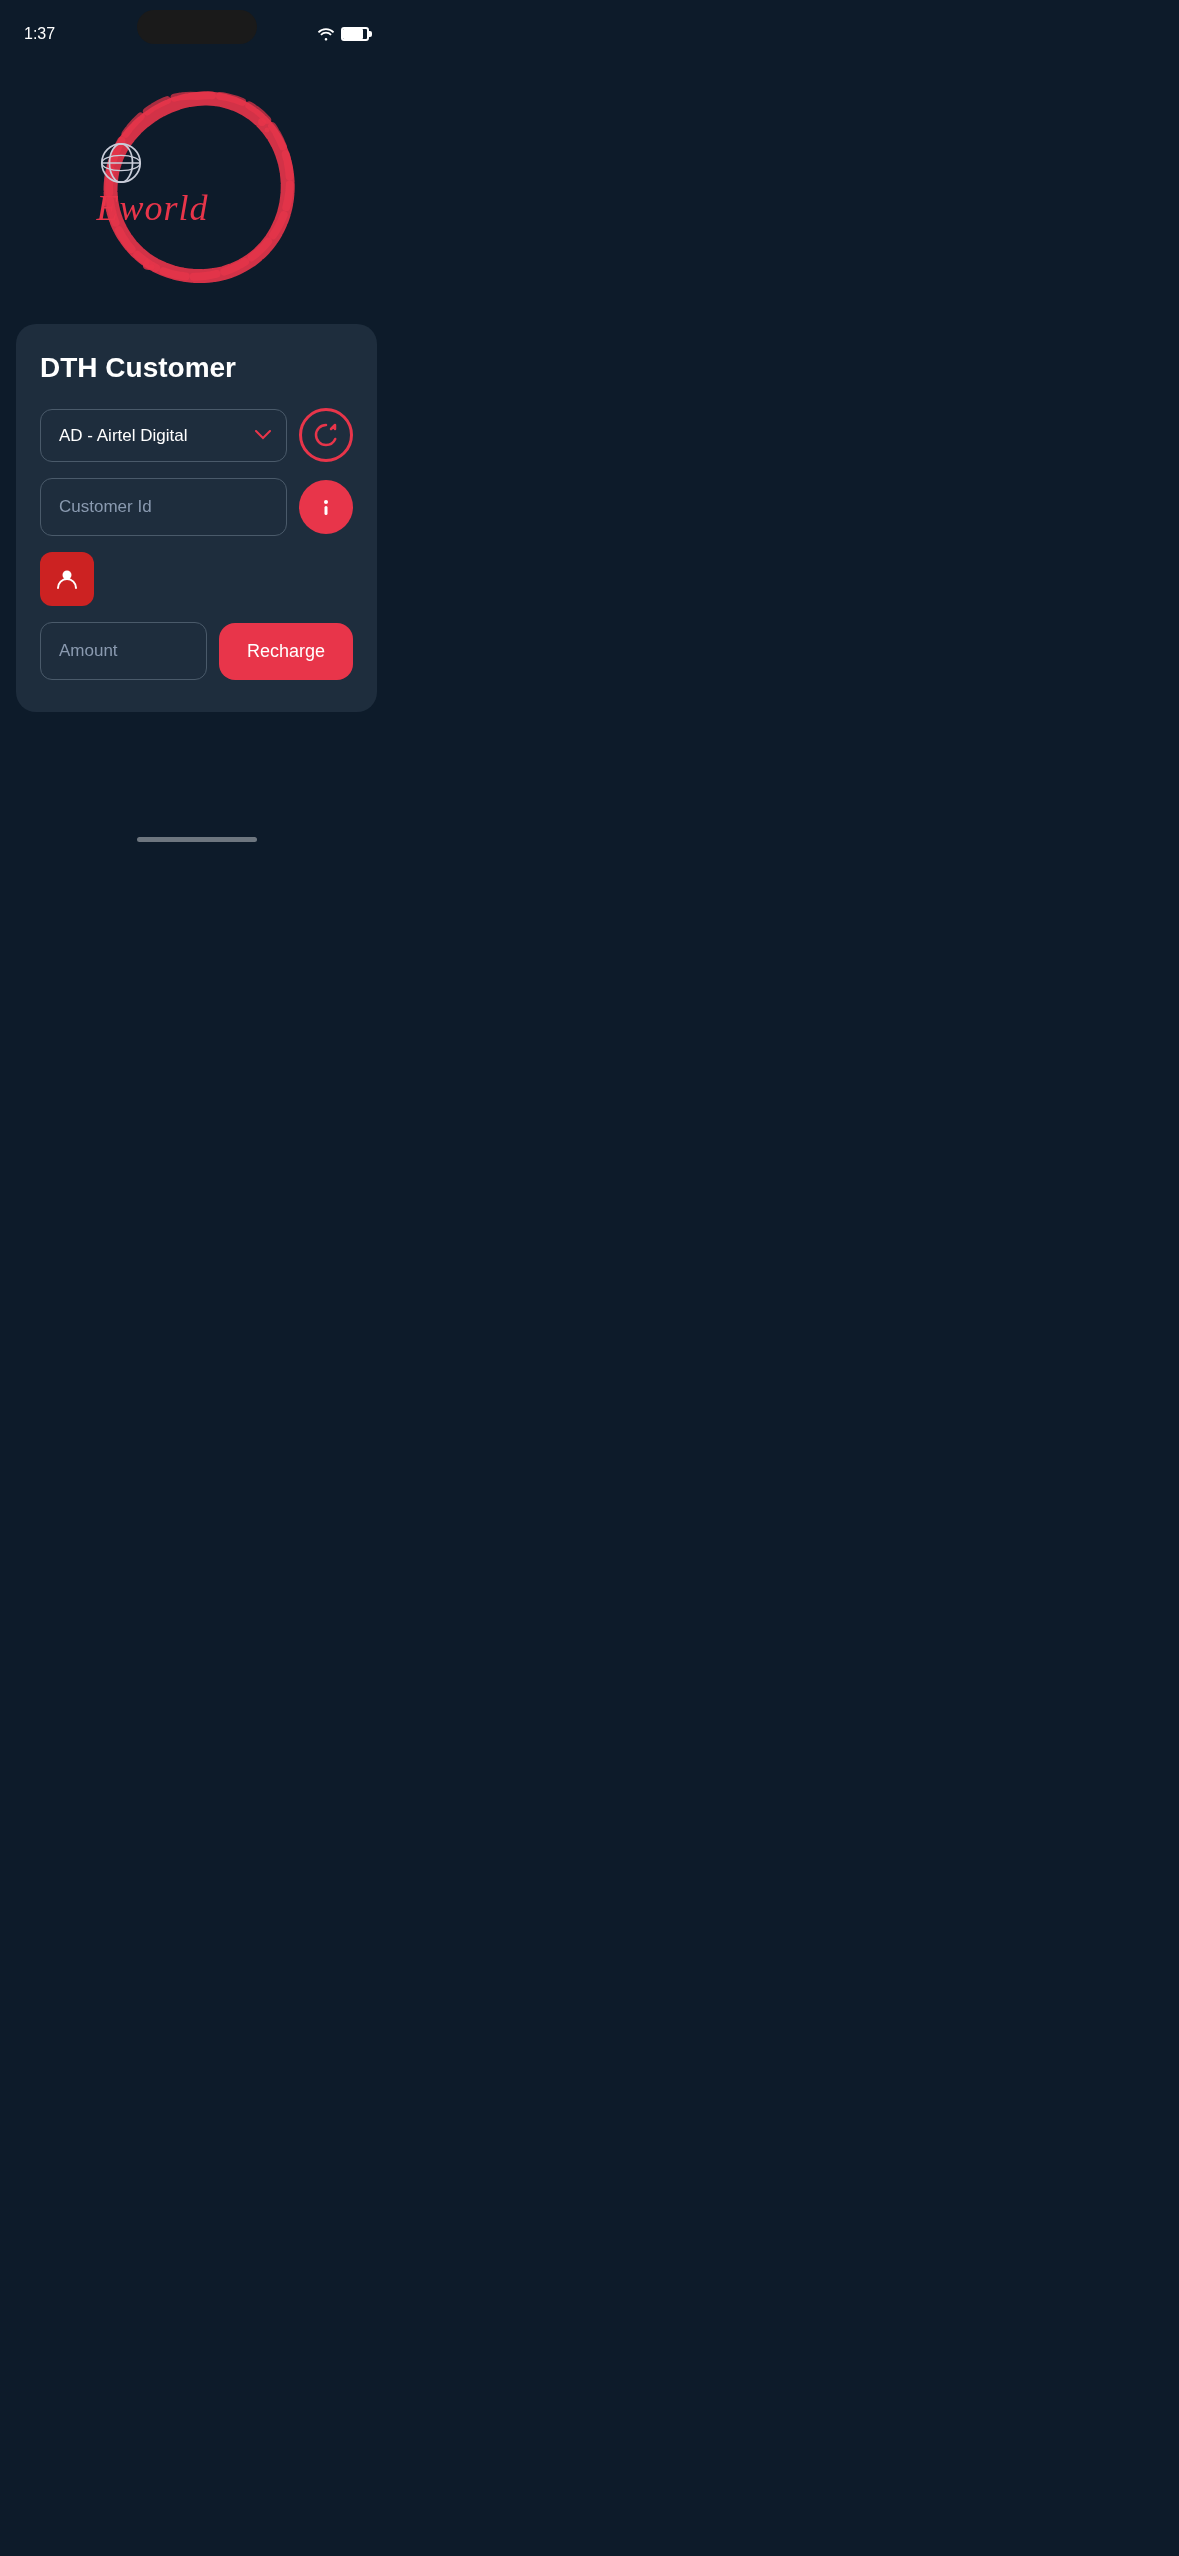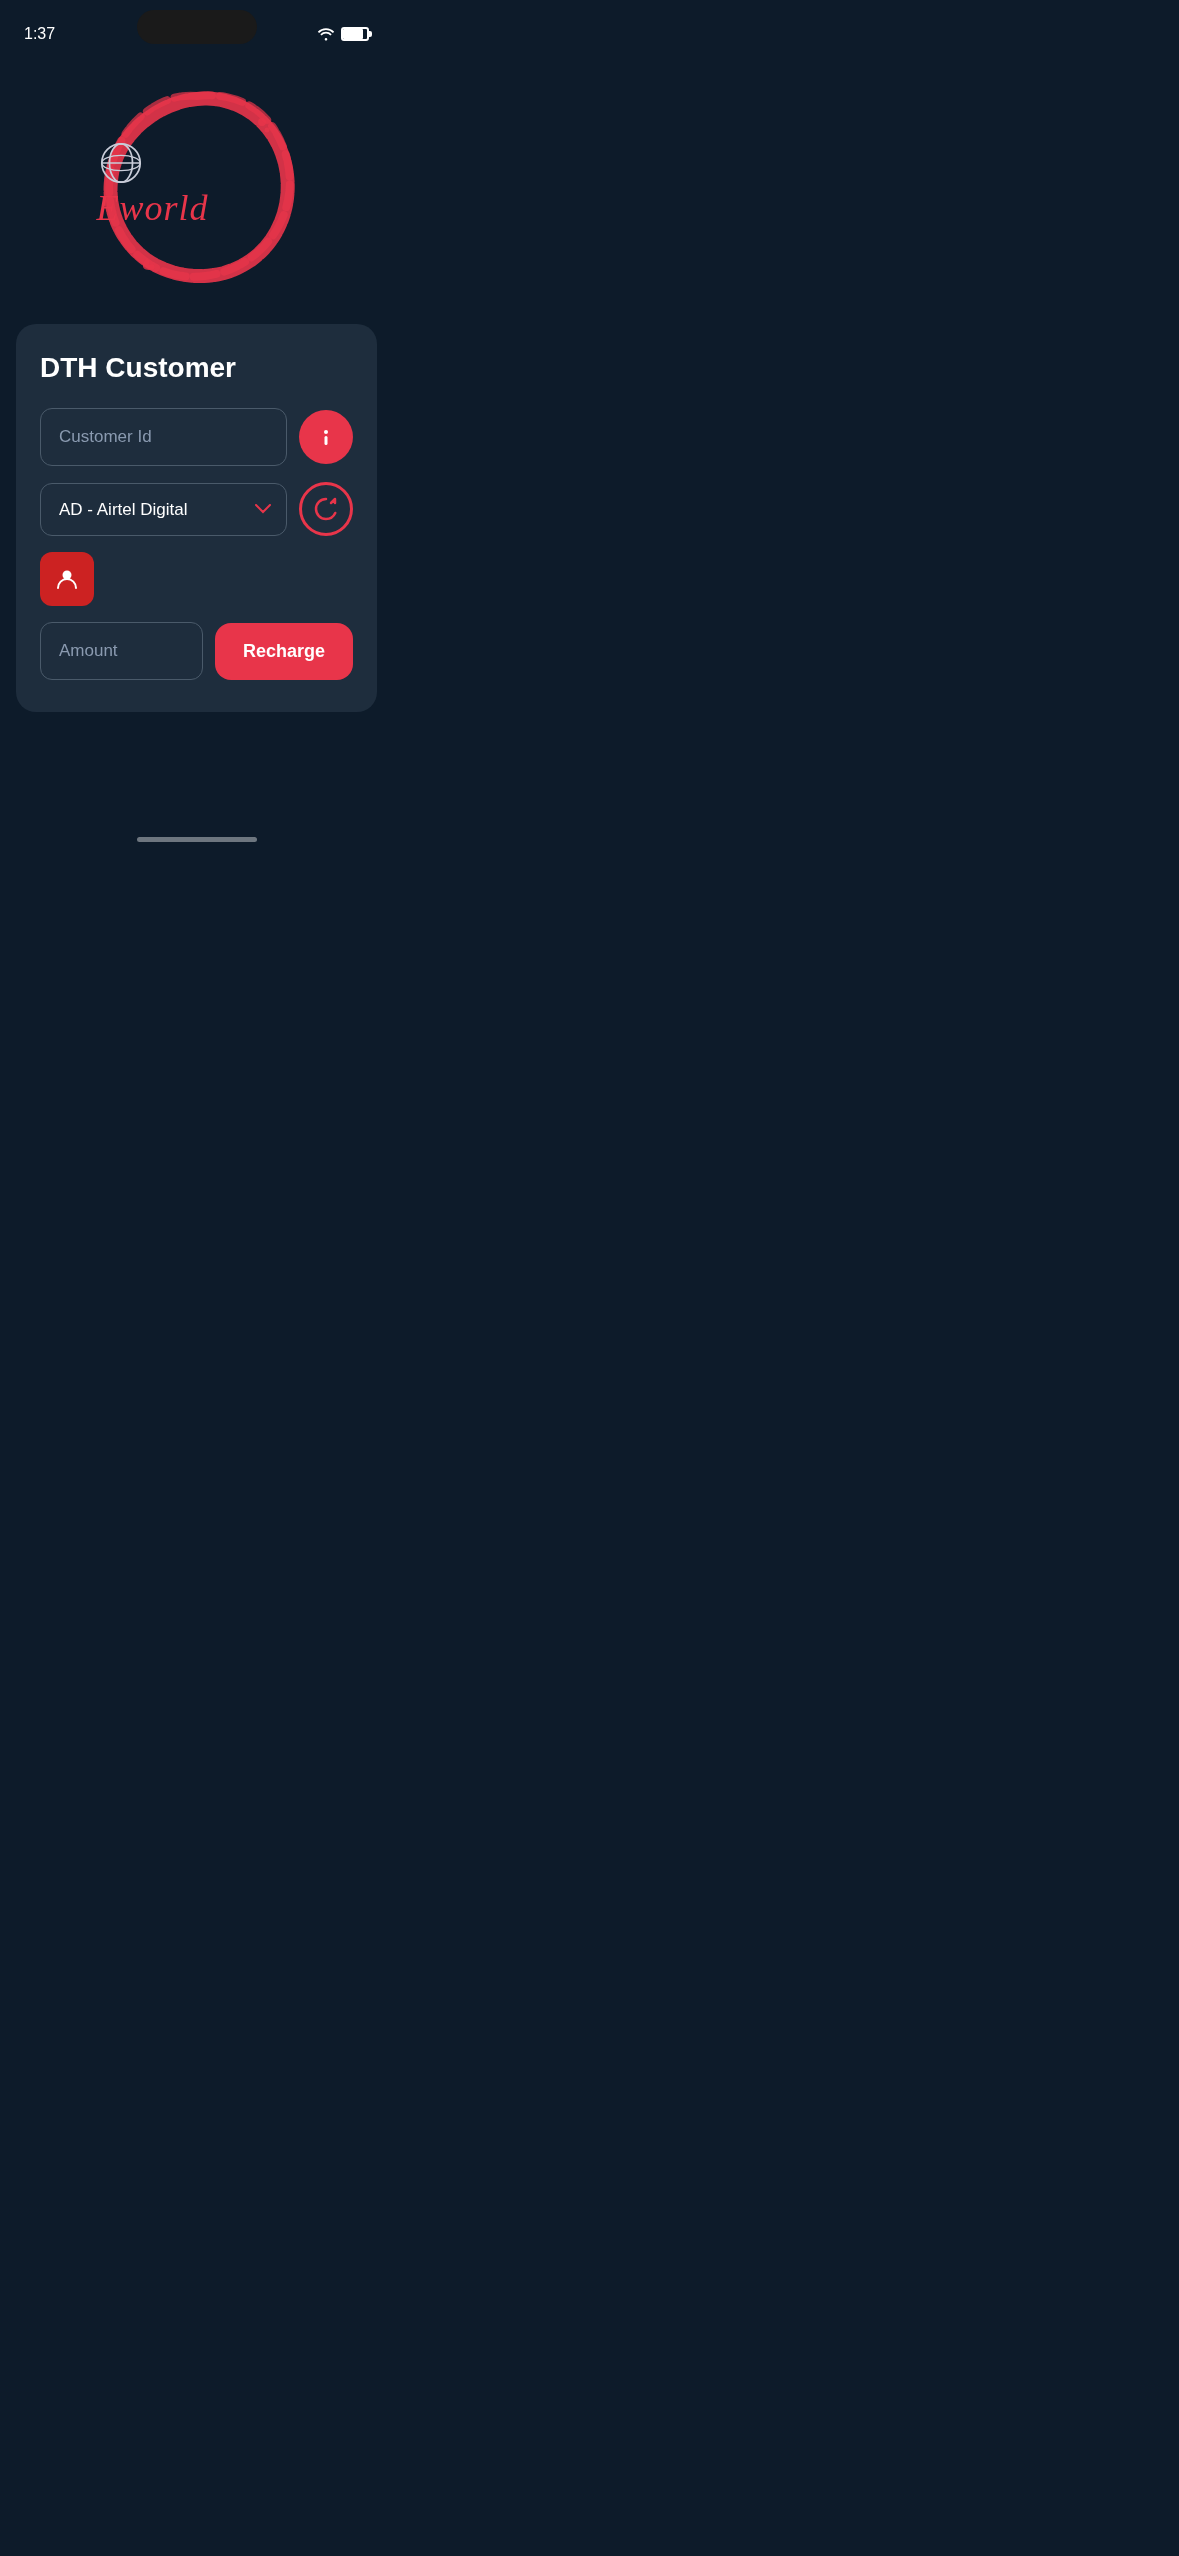--- a/index.html
+++ b/index.html
@@ -226,21 +226,21 @@
       flex: 1;
     }
 
     .recharge-btn {
       background: #e8354a;
       border: none;
       border-radius: 16px;
       padding: 18px 28px;
       color: white;
       font-size: 18px;
-      font-weight: 700;
+      font-weight: 400;
       cursor: pointer;
       flex-shrink: 0;
     }
 
     
     .home-indicator {
       position: absolute;
       bottom: 10px;
       left: 50%;
       transform: translateX(-50%);
@@ -313,31 +313,20 @@
 
       <line x1="5" y1="25" x2="45" y2="25" stroke="#c8ccd8" stroke-width="1.4"></line>
     </svg>
 
     <span class="logo-text">Eworld</span>
   </div>
 </div>
 
 <div class="form-card">
   <h1 class="form-title">DTH Customer</h1>
-
-  <div class="input-row">
-    <input type="text" class="text-input" placeholder="Customer Id" style="">
-
-    <button class="icon-btn info-btn" title="Info">
-      <svg class="info-svg" viewBox="0 0 26 26" fill="white">
-        <circle cx="13" cy="8" r="2" fill="white"></circle>
-        <rect x="11.5" y="12" width="3" height="9" rx="1.5" fill="white"></rect>
-      </svg>
-    </button>
-  </div>
 
   <div class="input-row">
     <div class="dropdown-wrapper">
       <select class="dropdown-select">
         <option value="AD">AD - Airtel Digital</option>
         <option value="TS">Tata Sky</option>
         <option value="DT">Dish TV</option>
         <option value="SD">Sun Direct</option>
         <option value="VD">Videocon D2H</option>
       </select>
@@ -350,20 +339,31 @@
 
     <button class="icon-btn refresh-btn" title="Refresh">
       <svg class="refresh-svg" viewBox="0 0 30 30" fill="none" xmlns="http://www.w3.org/2000/svg">
         <path d="M15 5C9.477 5 5 9.477 5 15s4.477 10 10 10c4.1 0 7.638-2.474 9.238-6" stroke="#e8354a" stroke-width="2.5" stroke-linecap="round"></path>
         <path d="M24 9V5l-4 4" stroke="#e8354a" stroke-width="2.5" stroke-linecap="round" stroke-linejoin="round"></path>
       </svg>
     </button>
   </div>
 
   <div class="input-row">
+    <input type="text" class="text-input" placeholder="Customer Id" style="">
+
+    <button class="icon-btn info-btn" title="Info">
+      <svg class="info-svg" viewBox="0 0 26 26" fill="white">
+        <circle cx="13" cy="8" r="2" fill="white"></circle>
+        <rect x="11.5" y="12" width="3" height="9" rx="1.5" fill="white"></rect>
+      </svg>
+    </button>
+  </div>
+
+  <div class="input-row">
 
     <button class="icon-btn contact-btn" title="Contact">
       <svg class="contact-svg" viewBox="0 0 26 26" fill="white">
         <circle cx="13" cy="9" r="4.5" fill="white"></circle>
         <path d="M4 22c0-4.97 4.03-9 9-9s9 4.03 9 9" stroke="white" stroke-width="2" fill="none" stroke-linecap="round"></path>
       </svg>
     </button>
   </div>
 
   <div class="bottom-row">

